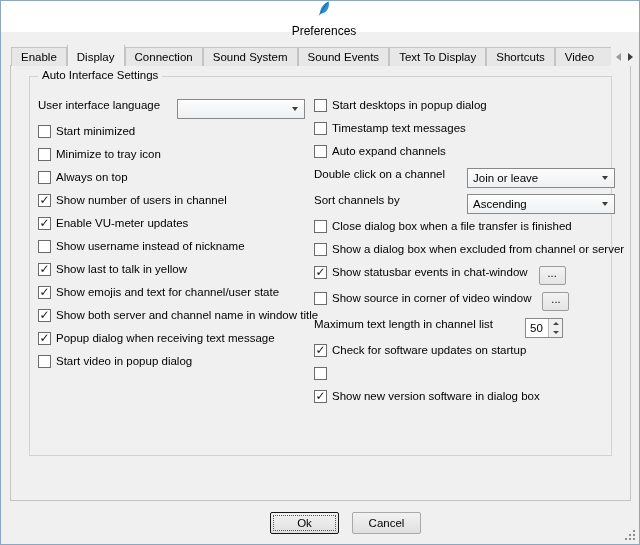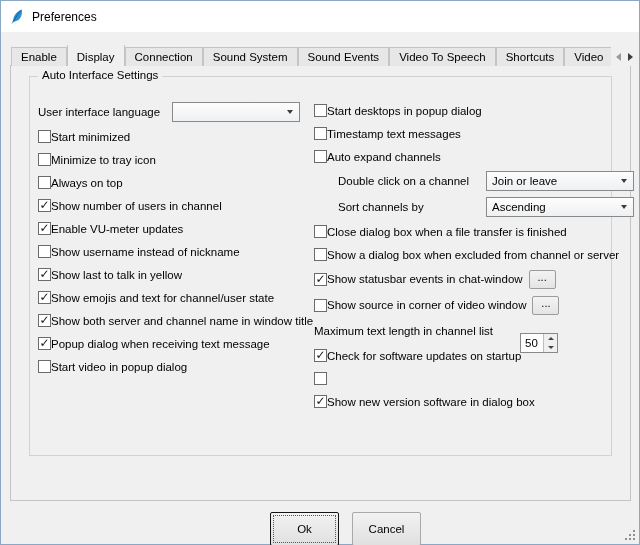--- a/index.html
+++ b/index.html
@@ -8,21 +8,21 @@
     font-family:"Liberation Sans","DejaVu Sans",sans-serif;
     background:#444;
   }
   .window{
     position:relative;width:640px;height:545px;box-sizing:border-box;
     background:#f0f0f0;border:1px solid #8aa8c6;
   }
   
   .titlebar{
     position:absolute;top:0;left:0;right:0;height:31px;background:#ffffff;
-    display:flex;align-items:center;padding-left:8px;gap:7px;box-sizing:border-box;
+    display:flex;align-items:center;padding-left:8px;gap:7px;box-sizing:border-box;flex-direction:column;
   }
   .app-icon{width:16px;height:16px;display:inline-block;flex:none;}
   .title-text{font-size:12px;color:#000;}
   
   .tabbar{
     position:absolute;left:10px;top:44px;right:28px;height:21px;
     display:flex;align-items:flex-end;overflow:hidden;white-space:nowrap;z-index:3;
   }
   .tab{
     flex:none;font-size:11.5px;color:#000;padding:3px 9px 3px;
@@ -52,21 +52,21 @@
     border:1px solid #d2d2d2;box-sizing:border-box;
   }
   .groupbox-title{
     position:absolute;top:-8px;left:8px;background:#f0f0f0;padding:0 4px;
     font-size:11.5px;color:#000;
   }
   
   .col{position:absolute;top:22px;display:flex;flex-direction:column;}
   .col-left{left:8px;width:272px;}
   .col-right{left:284px;width:294px;}
-  .row{display:flex;align-items:center;height:23px;white-space:nowrap;flex:none;}
+  .row{display:flex;align-items:flex-start;height:23px;gap:5px;white-space:nowrap;flex:none;}
   .row.tall{height:26px;}
   .lbl{font-size:11.5px;color:#000;}
   
   .cb{
     width:13px;height:13px;box-sizing:border-box;flex:none;
     border:1px solid #6b6b6b;background:#fff;position:relative;display:inline-block;
   }
   .cb.checked::after{
     content:"\2713";position:absolute;left:0px;top:-1px;width:11px;
     font-size:12px;font-weight:bold;color:#151515;line-height:13px;text-align:center;
@@ -78,41 +78,41 @@
   }
   .combo-text{flex:1;font-size:11.5px;padding-left:5px;overflow:hidden;}
   .combo-arrow{
     width:0;height:0;flex:none;margin-right:6px;
     border-left:3.5px solid transparent;border-right:3.5px solid transparent;
     border-top:4px solid #3c3c3c;
   }
   .combo-lang{width:128px;}
   .combo-right{width:148px;flex:none;}
   .lbl-lang{width:134px;flex:none;}
-  .lbl-combo-right{width:148px;flex:none;margin-left:24px;}
+  .lbl-combo-right{width:148px;flex:none;}
   .lbl-spin{width:206px;flex:none;}
   
   .spin{
     display:inline-flex;align-items:stretch;width:38px;height:20px;box-sizing:border-box;
-    border:1px solid #898989;background:#fff;flex:none;margin-top:24px;
+    border:1px solid #898989;background:#fff;flex:none;
   }
   .spin-val{flex:1;font-size:11.5px;padding-left:4px;display:flex;align-items:center;}
   .spin-btns{width:13px;flex:none;border-left:1px solid #bdbdbd;display:flex;flex-direction:column;}
   .spin-up,.spin-down{flex:1;display:flex;align-items:center;justify-content:center;background:#f0f0f0;}
   .spin-up::after{content:"";width:0;height:0;border-left:3px solid transparent;border-right:3px solid transparent;border-bottom:3.5px solid #444;}
   .spin-down::after{content:"";width:0;height:0;border-left:3px solid transparent;border-right:3px solid transparent;border-top:3.5px solid #444;}
   
   .dots-btn{
     width:27px;height:19px;box-sizing:border-box;margin-left:6px;flex:none;
     border:1px solid #9c9c9c;background:linear-gradient(180deg,#f3f3f3,#e4e4e4);
     font-size:11px;line-height:9px;color:#000;padding:0 0 4px 0;border-radius:2px;
   }
   
   .btn{
-    position:absolute;top:511px;width:69px;height:34px;box-sizing:border-box;
+    position:absolute;top:511px;width:69px;height:22px;box-sizing:border-box;
     background:linear-gradient(180deg,#f2f2f2,#e0e0e0);border:1px solid #a9a9a9;
     border-radius:2px;font-size:11.5px;color:#000;font-family:inherit;
   }
   .btn-ok{left:269px;border:1px solid #141414;position:absolute;}
   .btn-ok::after{
     content:"";position:absolute;left:2px;top:2px;right:2px;bottom:2px;
     border:1px dotted #555;
   }
   .btn-cancel{left:351px;}
   
@@ -136,21 +136,21 @@
     </span>
     <span class="title-text">Preferences</span>
   </div>
 
   <div class="tabbar">
     <div class="tab">Enable</div>
     <div class="tab active">Display</div>
     <div class="tab">Connection</div>
     <div class="tab">Sound System</div>
     <div class="tab">Sound Events</div>
-    <div class="tab">Video To Speech</div>
+    <div class="tab">Text To Display</div>
     <div class="tab">Shortcuts</div>
     <div class="tab tab-video">Video</div>
   </div>
   <div class="tab-scroll">
     <button class="tscroll-btn">
         <span class="tri-left"></span>
       </button>
     <button class="tscroll-btn">
         <span class="tri-right"></span>
       </button>

